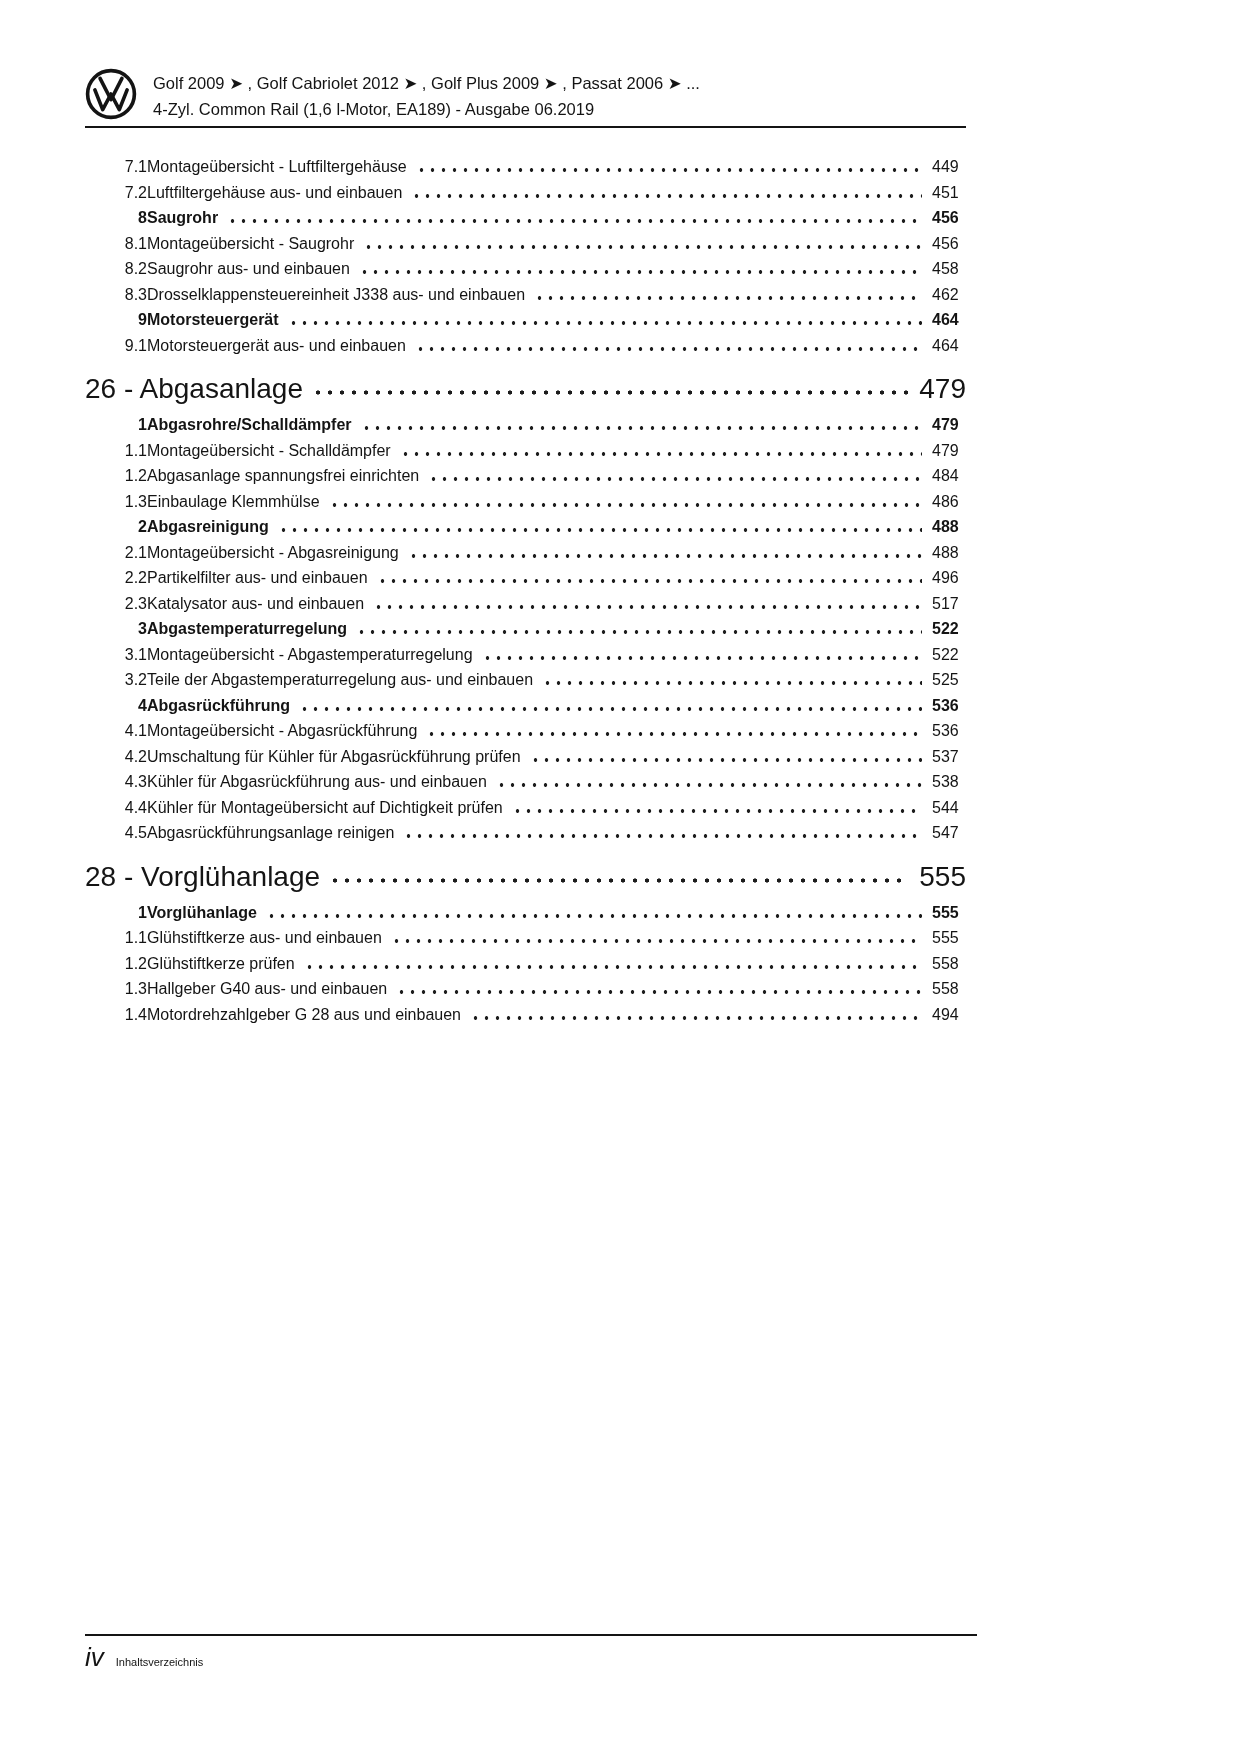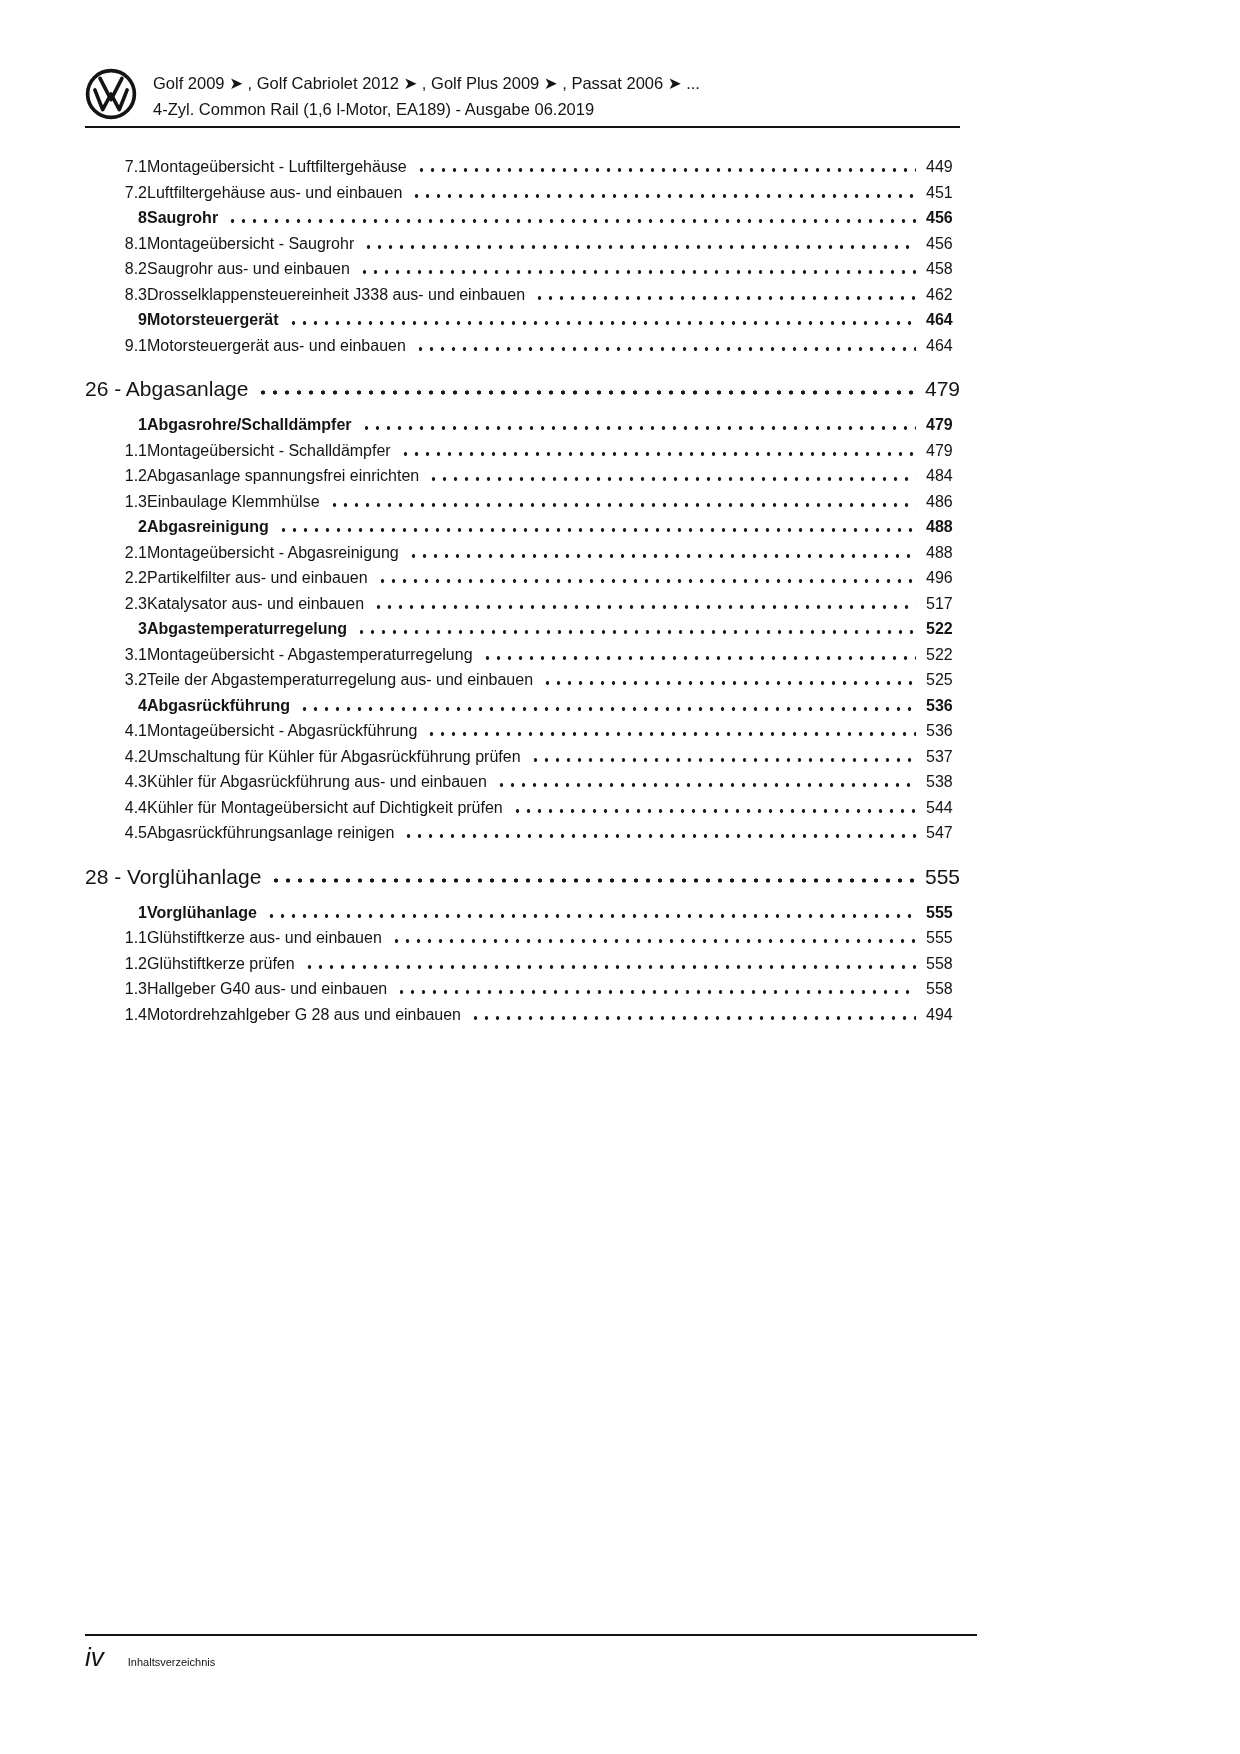--- a/index.html
+++ b/index.html
@@ -8,21 +8,21 @@
     width: 1240px;
     height: 1754px;
     background: #ffffff;
     font-family: "Liberation Sans", sans-serif;
     color: #141414;
     overflow: hidden;
   }
   .content {
     position: absolute;
     left: 85px;
-    right: 280px;
+    right: 274px;
     top: 66px;
   }
   
   .header { display: flex; align-items: flex-start; gap: 16px; }
   .logo { width: 52px; height: 52px; flex-shrink: 0; margin-top: 2px; }
   .header-text { padding-top: 4px; }
   .header-line { font-size: 16.5px; line-height: 26px; white-space: nowrap; }
   .header-rule { border-bottom: 2px solid #141414; margin-top: 4px; }
 
   
@@ -45,39 +45,39 @@
     background-image: radial-gradient(circle, #1c1c1c 1.5px, transparent 2.1px);
     background-size: 11px 6px;
     background-repeat: repeat-x;
     background-position: left 68%;
   }
   .pagenum { flex-shrink: 0; min-width: 34px; text-align: left; }
 
   .toc-chapter {
     display: flex;
     align-items: baseline;
-    font-size: 21px;
+    font-size: 28px;
     line-height: 28px;
     margin: 17px 0 9px 0;
     white-space: nowrap;
   }
   .toc-chapter .dots {
     background-image: radial-gradient(circle, #1c1c1c 1.8px, transparent 2.4px);
     background-size: 12px 7px;
   }
 
   
   .footer {
     position: absolute;
     left: 85px;
     right: 263px;
     bottom: 82px;
   }
   .footer-rule { border-top: 2px solid #141414; margin-bottom: 6px; }
-  .footer-row { display: flex; align-items: baseline; gap: 24px; }
+  .footer-row { display: flex; align-items: baseline; gap: 12px; }
   .footer-page { font-size: 26px; font-style: italic; line-height: 30px; }
   .footer-label { font-size: 11px; }
 </style>
 </head>
 <body>
 
 <div class="page">
   <div class="content">
     <div class="header">
       <svg class="logo" viewBox="0 0 100 100" aria-hidden="true">

